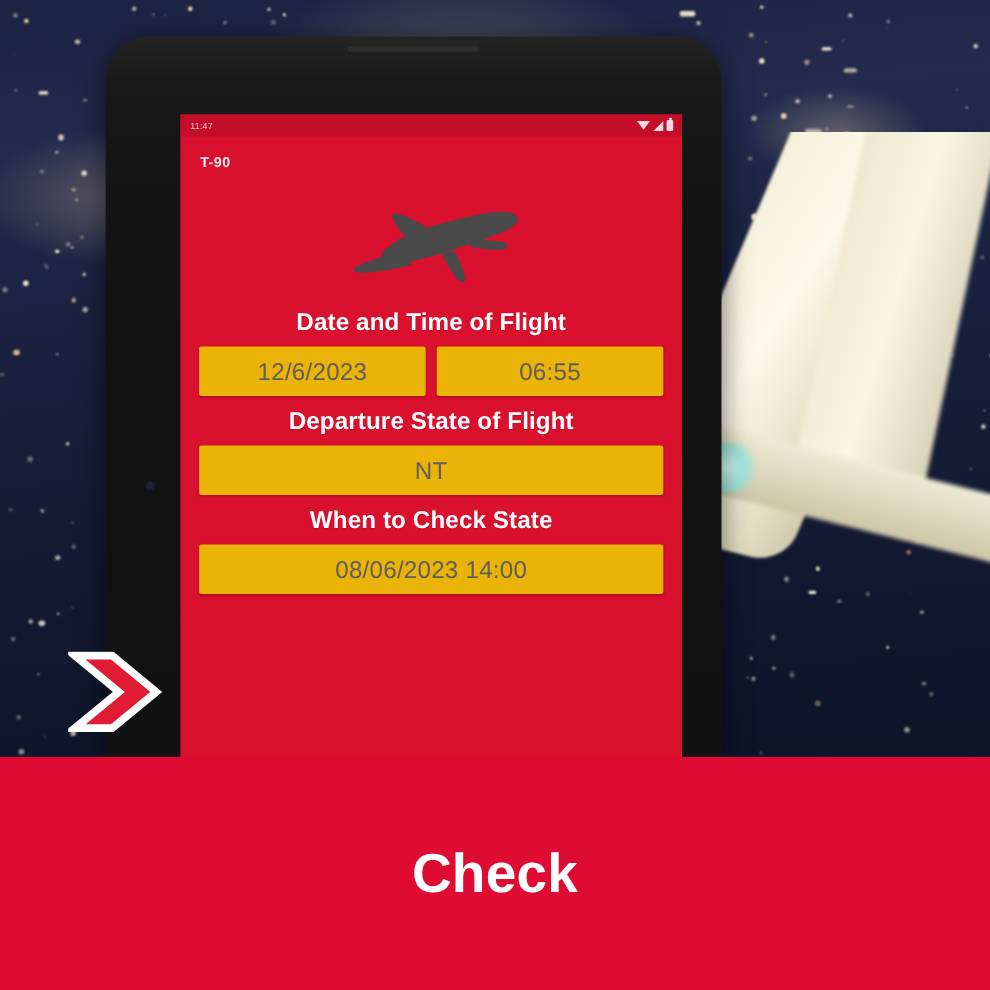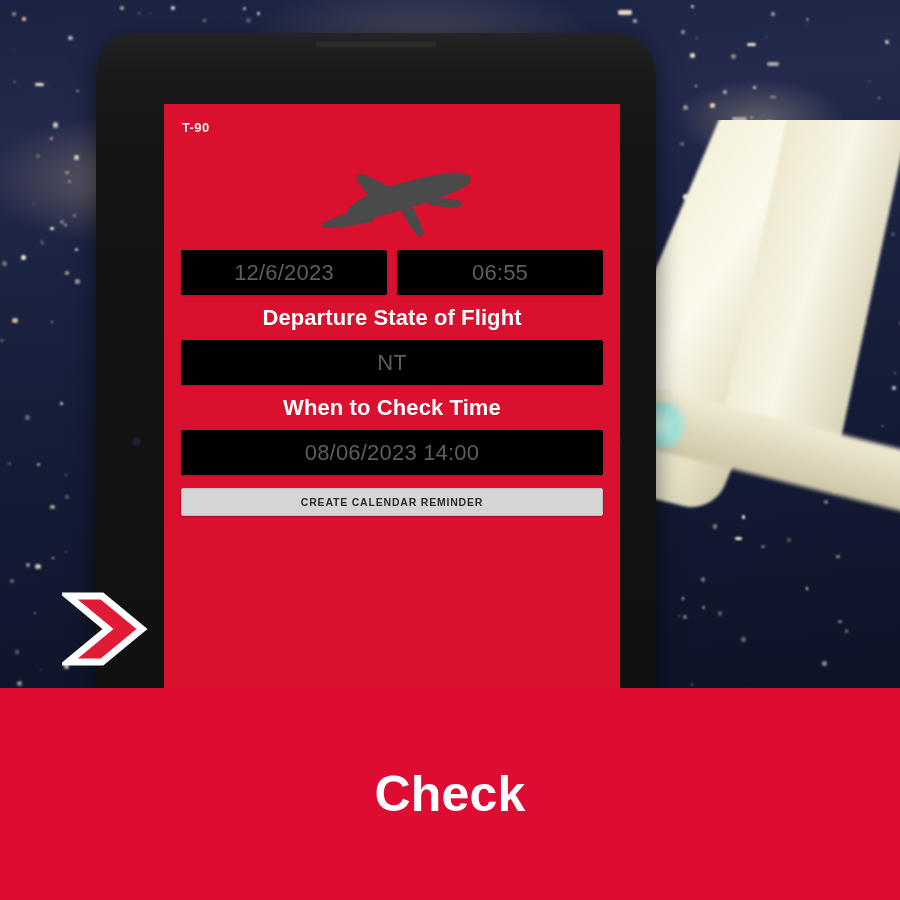--- a/index.html
+++ b/index.html
@@ -134,21 +134,21 @@
 
   
   #form { padding:0 17px; }
   .field-label {
     text-align:center; color:#ffffff; font-size:22px; font-weight:bold;
     margin:10px 0 9px; letter-spacing:0.1px;
     text-shadow:0 1px 1px rgba(0,0,0,0.10);
   }
   .row { display:flex; gap:10px; }
   .txtbox {
-    background:#000000; height:45px; border-radius:2px;
+    background:#eab308; height:45px; border-radius:2px;
     display:flex; align-items:center; justify-content:center;
     color:#5e5e5e; font-size:22px; letter-spacing:0.2px;
     box-shadow:0 1px 2px rgba(0,0,0,0.18);
     flex:1;
   }
   .txtbox.wide { width:100%;text-align:right; }
   #btn-create {
     margin-top:13px; width:100%; height:28px;
     background:#d5d5d5; border:1px solid #bfbfbf; border-radius:2px;
     color:#2a2a2a; font-size:10.5px; font-weight:bold; letter-spacing:0.8px;
@@ -365,55 +365,63 @@
   </div>
 </div>
 
 <div id="device">
   <div class="speaker"></div>
   <div class="cam-left"></div>
   <div class="cam-right"></div>
 
   <div id="screen">
 
+    <div id="statusbar">
+      <span class="clock">11:47</span>
+      <span class="sysicons">
+        <span class="ico-wifi"></span>
+        <span class="ico-signal"></span>
+        <span class="ico-batt"></span>
+      </span>
+    </div>
 
     <div id="appbar">
       <span class="title">T-90</span>
     </div>
 
     <div id="plane-wrap">
       <svg width="190" height="88" viewBox="0 0 190 88">
         <g fill="#4a4a4a">
           <path d="M57 46 C70 34, 104 24, 139 17 C152 14, 166 13, 172 18 C177 22, 171 28, 160 33 C128 46, 92 57, 66 62 C57 64, 50 60, 50 55 C50 51, 53 48, 57 46 Z"></path>
           <path d="M97 33 C88 26, 76 20, 67 17 C62 15, 58 17, 60 21 C63 28, 71 37, 78 43 Z"></path>
           <path d="M74 50 C60 52, 40 58, 28 64 C23 66, 24 70, 30 70 C43 70, 62 67, 77 63 Z"></path>
           <path d="M104 52 C108 60, 114 70, 119 76 C122 80, 127 79, 126 74 C124 66, 120 57, 116 50 Z"></path>
           <path d="M130 46 C140 48, 152 50, 160 49 C166 48, 166 43, 160 42 C151 40, 139 40, 131 41 Z"></path>
         </g>
       </svg>
     </div>
 
     <div id="form">
 
+      <div class="field-label">Date and Time of Flight</div>
       <div class="row">
         <div class="txtbox" title="Date">12/6/2023</div>
         <div class="txtbox" title="Time">06:55</div>
       </div>
 
       <div class="field-label">Departure State of Flight</div>
       <div class="row">
         <div class="txtbox wide" title="State">NT</div>
       </div>
 
-      <div class="field-label">When to Check Time</div>
+      <div class="field-label">When to Check State</div>
       <div class="row">
         <div class="txtbox wide" title="Date and time">08/06/2023 14:00</div>
       </div>
 
-      <div id="btn-create">CREATE CALENDAR REMINDER</div>
     </div>
 
   </div>
 </div>
 
 <svg id="chevron" viewBox="0 0 86 74">
   <path d="M6 4 L40 4 L80 37 L40 70 L6 70 L46 37 Z" fill="#E11B34" stroke="#ffffff" stroke-width="7" stroke-linejoin="miter"></path>
 </svg>
 
 <div id="banner">

